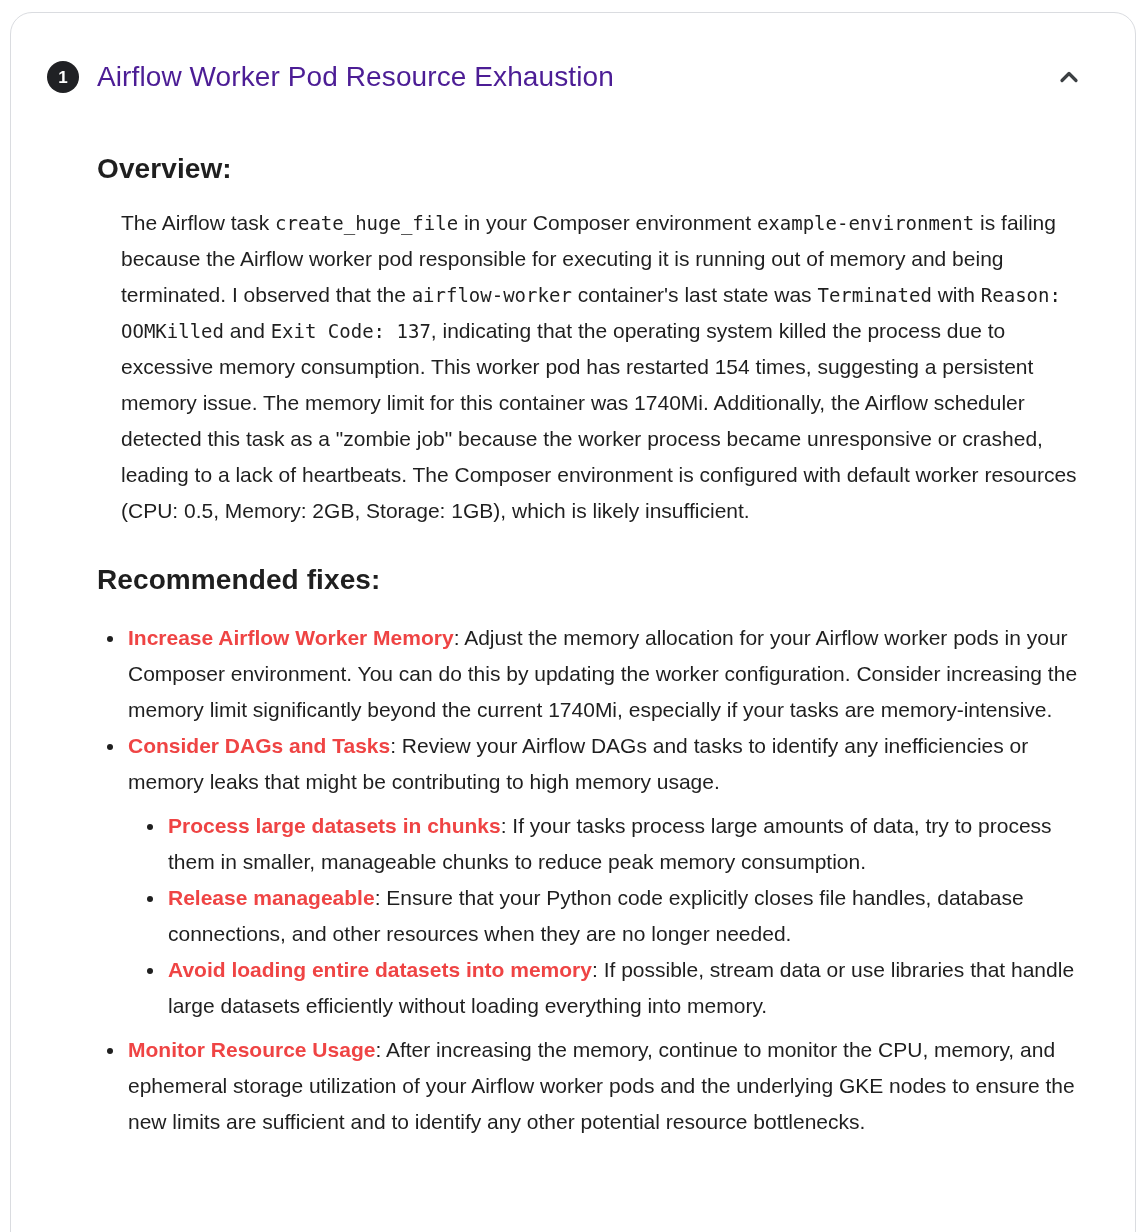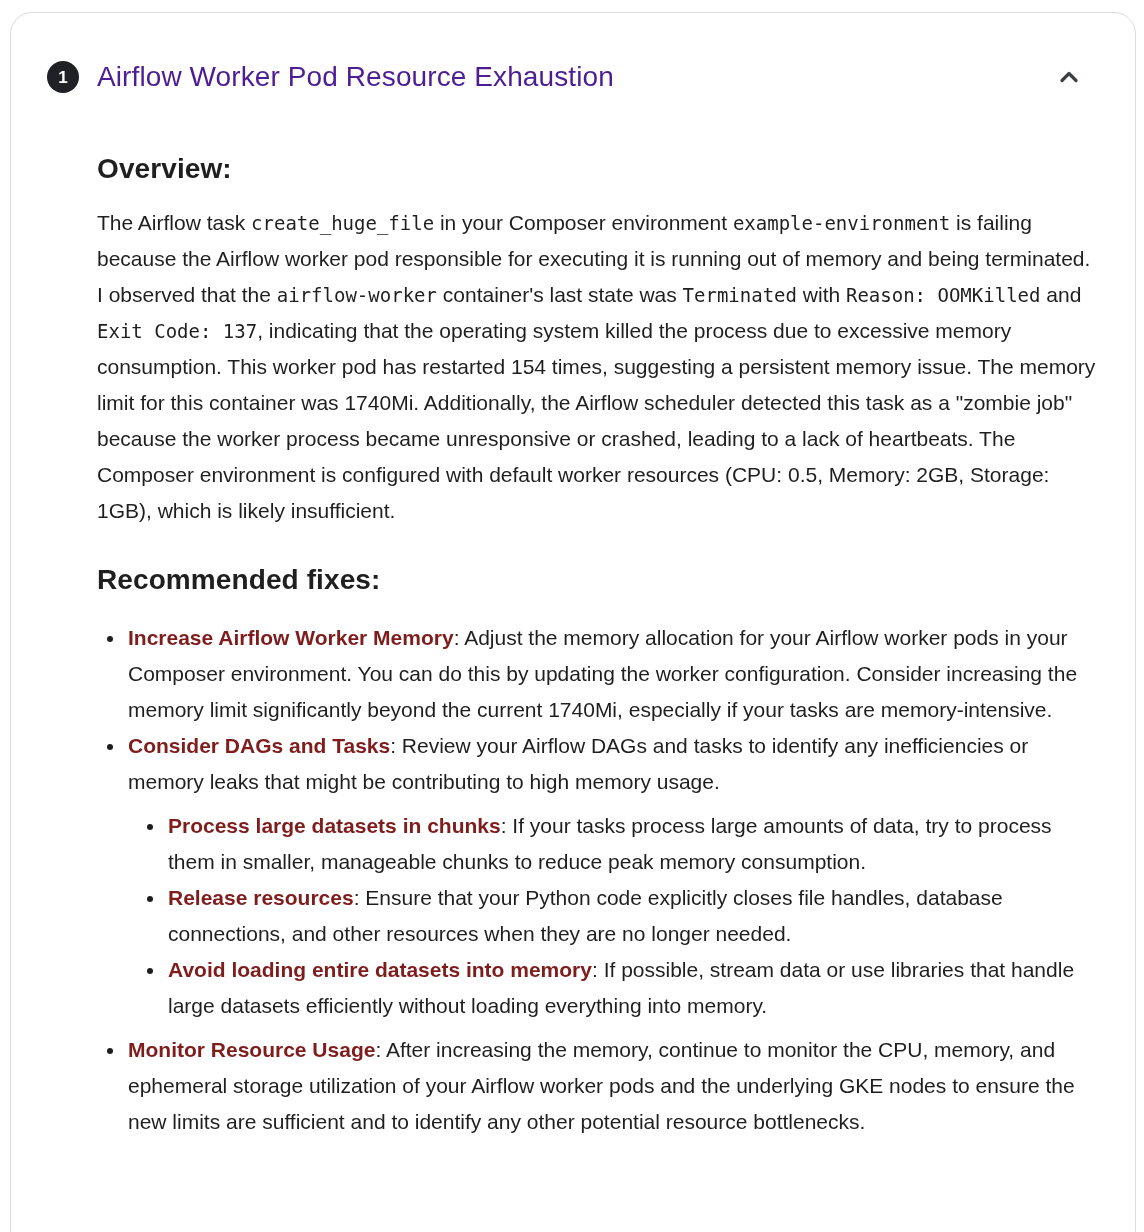--- a/index.html
+++ b/index.html
@@ -68,38 +68,38 @@
     color: #1f1f1f;
     letter-spacing: 0.1px;
   }
   .heading-overview { margin-top: 57px; }
   .heading-fixes { margin-top: 36px; }
   .body-text {
     font-size: 21px;
     line-height: 36px;
     color: #1f1f1f;
   }
-  .overview-paragraph { margin-top: 21px; }
+  .overview-paragraph { margin-top: 21px; margin-left: 24px; }
   .overview-paragraph code, .fixes-list code {
     font-family: "DejaVu Sans Mono", monospace;
     font-size: 19px;
     color: #1f1f1f;
   }
   .fixes-list {
     margin-top: 25px;
     padding-left: 29px;
     list-style: disc;
   }
   .fixes-list ul {
     margin: 8px;
     padding-left: 30px;
     list-style: disc;
   }
   .fixes-list li { padding-left: 2px; }
-  .fixes-list strong { font-weight: 700; color: #7f1d1d; }
+  .fixes-list strong { font-weight: 700; color: #ef4444; }
 </style>
 </head>
 <body>
 
 <div class="card">
   <div class="card-header">
     <span class="badge">1</span>
     <h1 class="title">Airflow Worker Pod Resource Exhaustion</h1>
     <button class="collapse-btn">
       <svg width="30" height="30" viewBox="0 0 24 24" fill="none">
@@ -110,19 +110,19 @@
 
   <div class="content">
     <h2 class="section-heading heading-overview">Overview:</h2>
     <p class="body-text overview-paragraph" id="overview-paragraph"><span>The Airflow task </span><code>create_huge_file</code><span> in your Composer environment </span><code>example-environment</code><span> is failing because the Airflow worker pod responsible for executing it is running out of memory and being terminated. I observed that the </span><code>airflow-worker</code><span> container's last state was </span><code>Terminated</code><span> with </span><code>Reason: OOMKilled</code><span> and </span><code>Exit Code: 137</code><span>, indicating that the operating system killed the process due to excessive memory consumption. This worker pod has restarted 154 times, suggesting a persistent memory issue. The memory limit for this container was 1740Mi. Additionally, the Airflow scheduler detected this task as a "zombie job" because the worker process became unresponsive or crashed, leading to a lack of heartbeats. The Composer environment is configured with default worker resources (CPU: 0.5, Memory: 2GB, Storage: 1GB), which is likely insufficient.</span></p>
 
     <h2 class="section-heading heading-fixes">Recommended fixes:</h2>
     <ul class="body-text fixes-list" id="fixes-list">
         <li><strong>Increase Airflow Worker Memory</strong><span>: Adjust the memory allocation for your Airflow worker pods in your Composer environment. You can do this by updating the worker configuration. Consider increasing the memory limit significantly beyond the current 1740Mi, especially if your tasks are memory-intensive.</span></li>
         <li><strong>Consider DAGs and Tasks</strong><span>: Review your Airflow DAGs and tasks to identify any inefficiencies or memory leaks that might be contributing to high memory usage.</span><ul>
             <li><strong>Process large datasets in chunks</strong><span>: If your tasks process large amounts of data, try to process them in smaller, manageable chunks to reduce peak memory consumption.</span></li>
-            <li><strong>Release resources</strong><span>: Ensure that your Python code explicitly closes file handles, database connections, and other resources when they are no longer needed.</span></li>
+            <li><strong>Release manageable</strong><span>: Ensure that your Python code explicitly closes file handles, database connections, and other resources when they are no longer needed.</span></li>
             <li><strong>Avoid loading entire datasets into memory</strong><span>: If possible, stream data or use libraries that handle large datasets efficiently without loading everything into memory.</span></li>
           </ul></li>
         <li><strong>Monitor Resource Usage</strong><span>: After increasing the memory, continue to monitor the CPU, memory, and ephemeral storage utilization of your Airflow worker pods and the underlying GKE nodes to ensure the new limits are sufficient and to identify any other potential resource bottlenecks.</span></li>
       </ul>
   </div>
 </div>
 
 </body></html>

